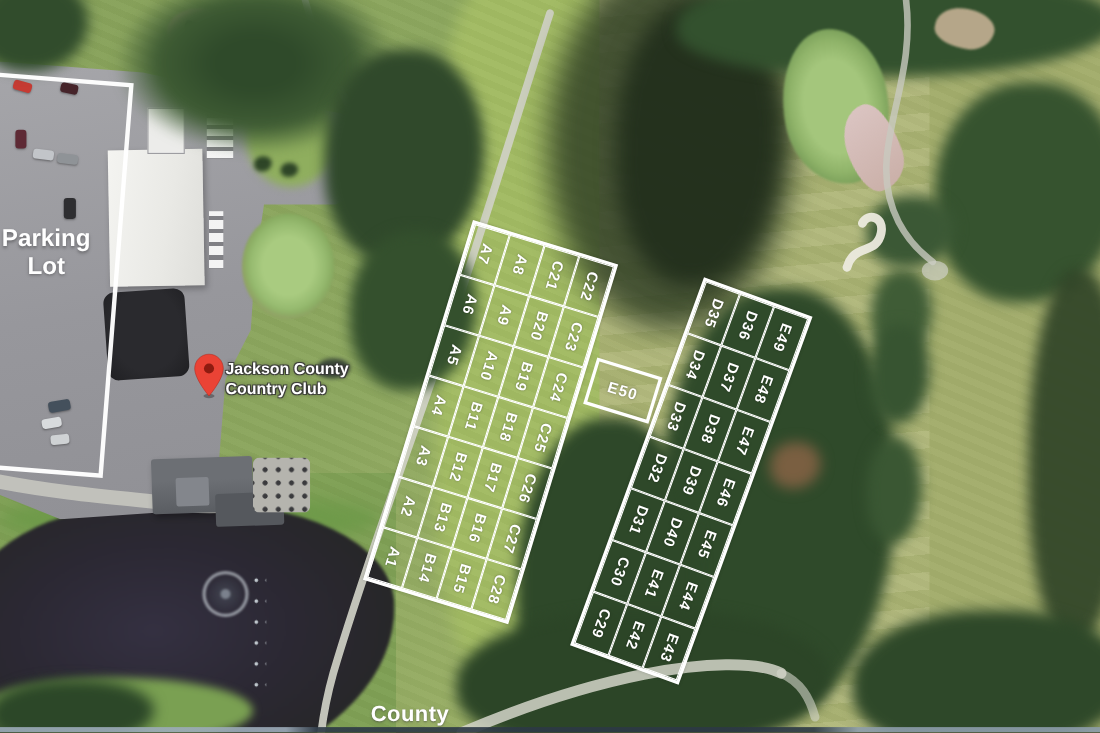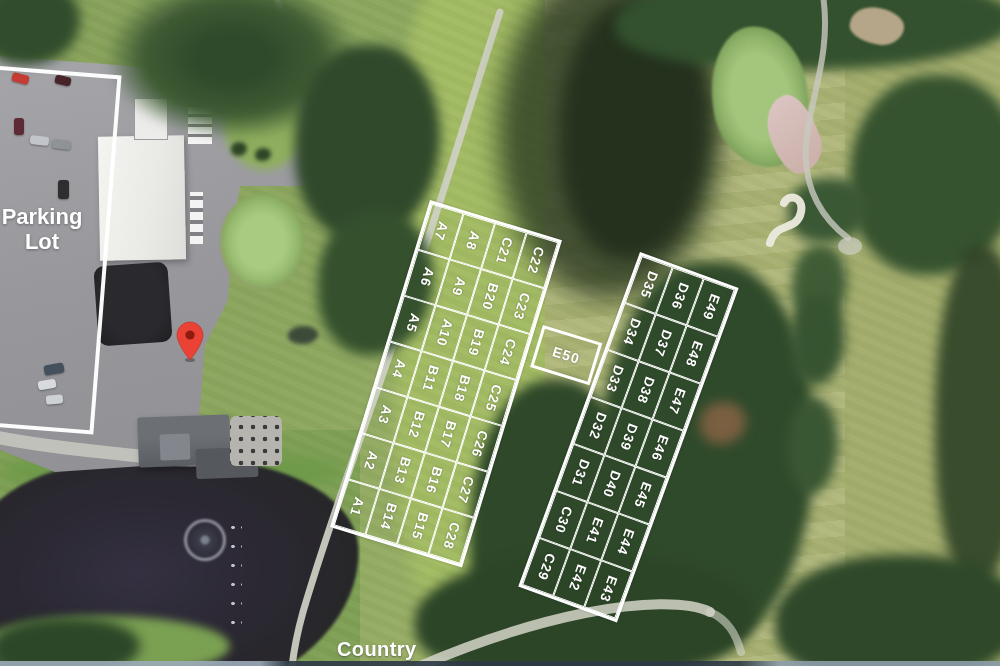--- a/index.html
+++ b/index.html
@@ -281,16 +281,20 @@
   <div id="parking-label">
     <div>Parking</div>
     <div>Lot</div>
   </div>
 
   <svg width="26" height="40" viewBox="0 0 26 40" style="left:177px;top:322px;overflow:visible;">
     <ellipse cx="13" cy="38" rx="5" ry="2" fill="rgba(0,0,0,.3)"></ellipse>
     <path d="M13,0 C5.8,0 0,5.8 0,13 C0,22.75 13,38 13,38 C13,38 26,22.75 26,13 C26,5.8 20.2,0 13,0 Z" fill="#EA4335" stroke="#b2271c" stroke-width="0.5"></path>
     <circle cx="13" cy="13" r="4.6" fill="#8E1B10"></circle>
   </svg>
-
-  <div id="google-watermark">Country</div>
+  <div id="pin-label">
+    <div>Jackson County</div>
+    <div>Country Club</div>
+  </div>
+
+  <div id="google-watermark">County</div>
   <div id="bottom-bar"></div>
 </div>
 
 </body></html>

